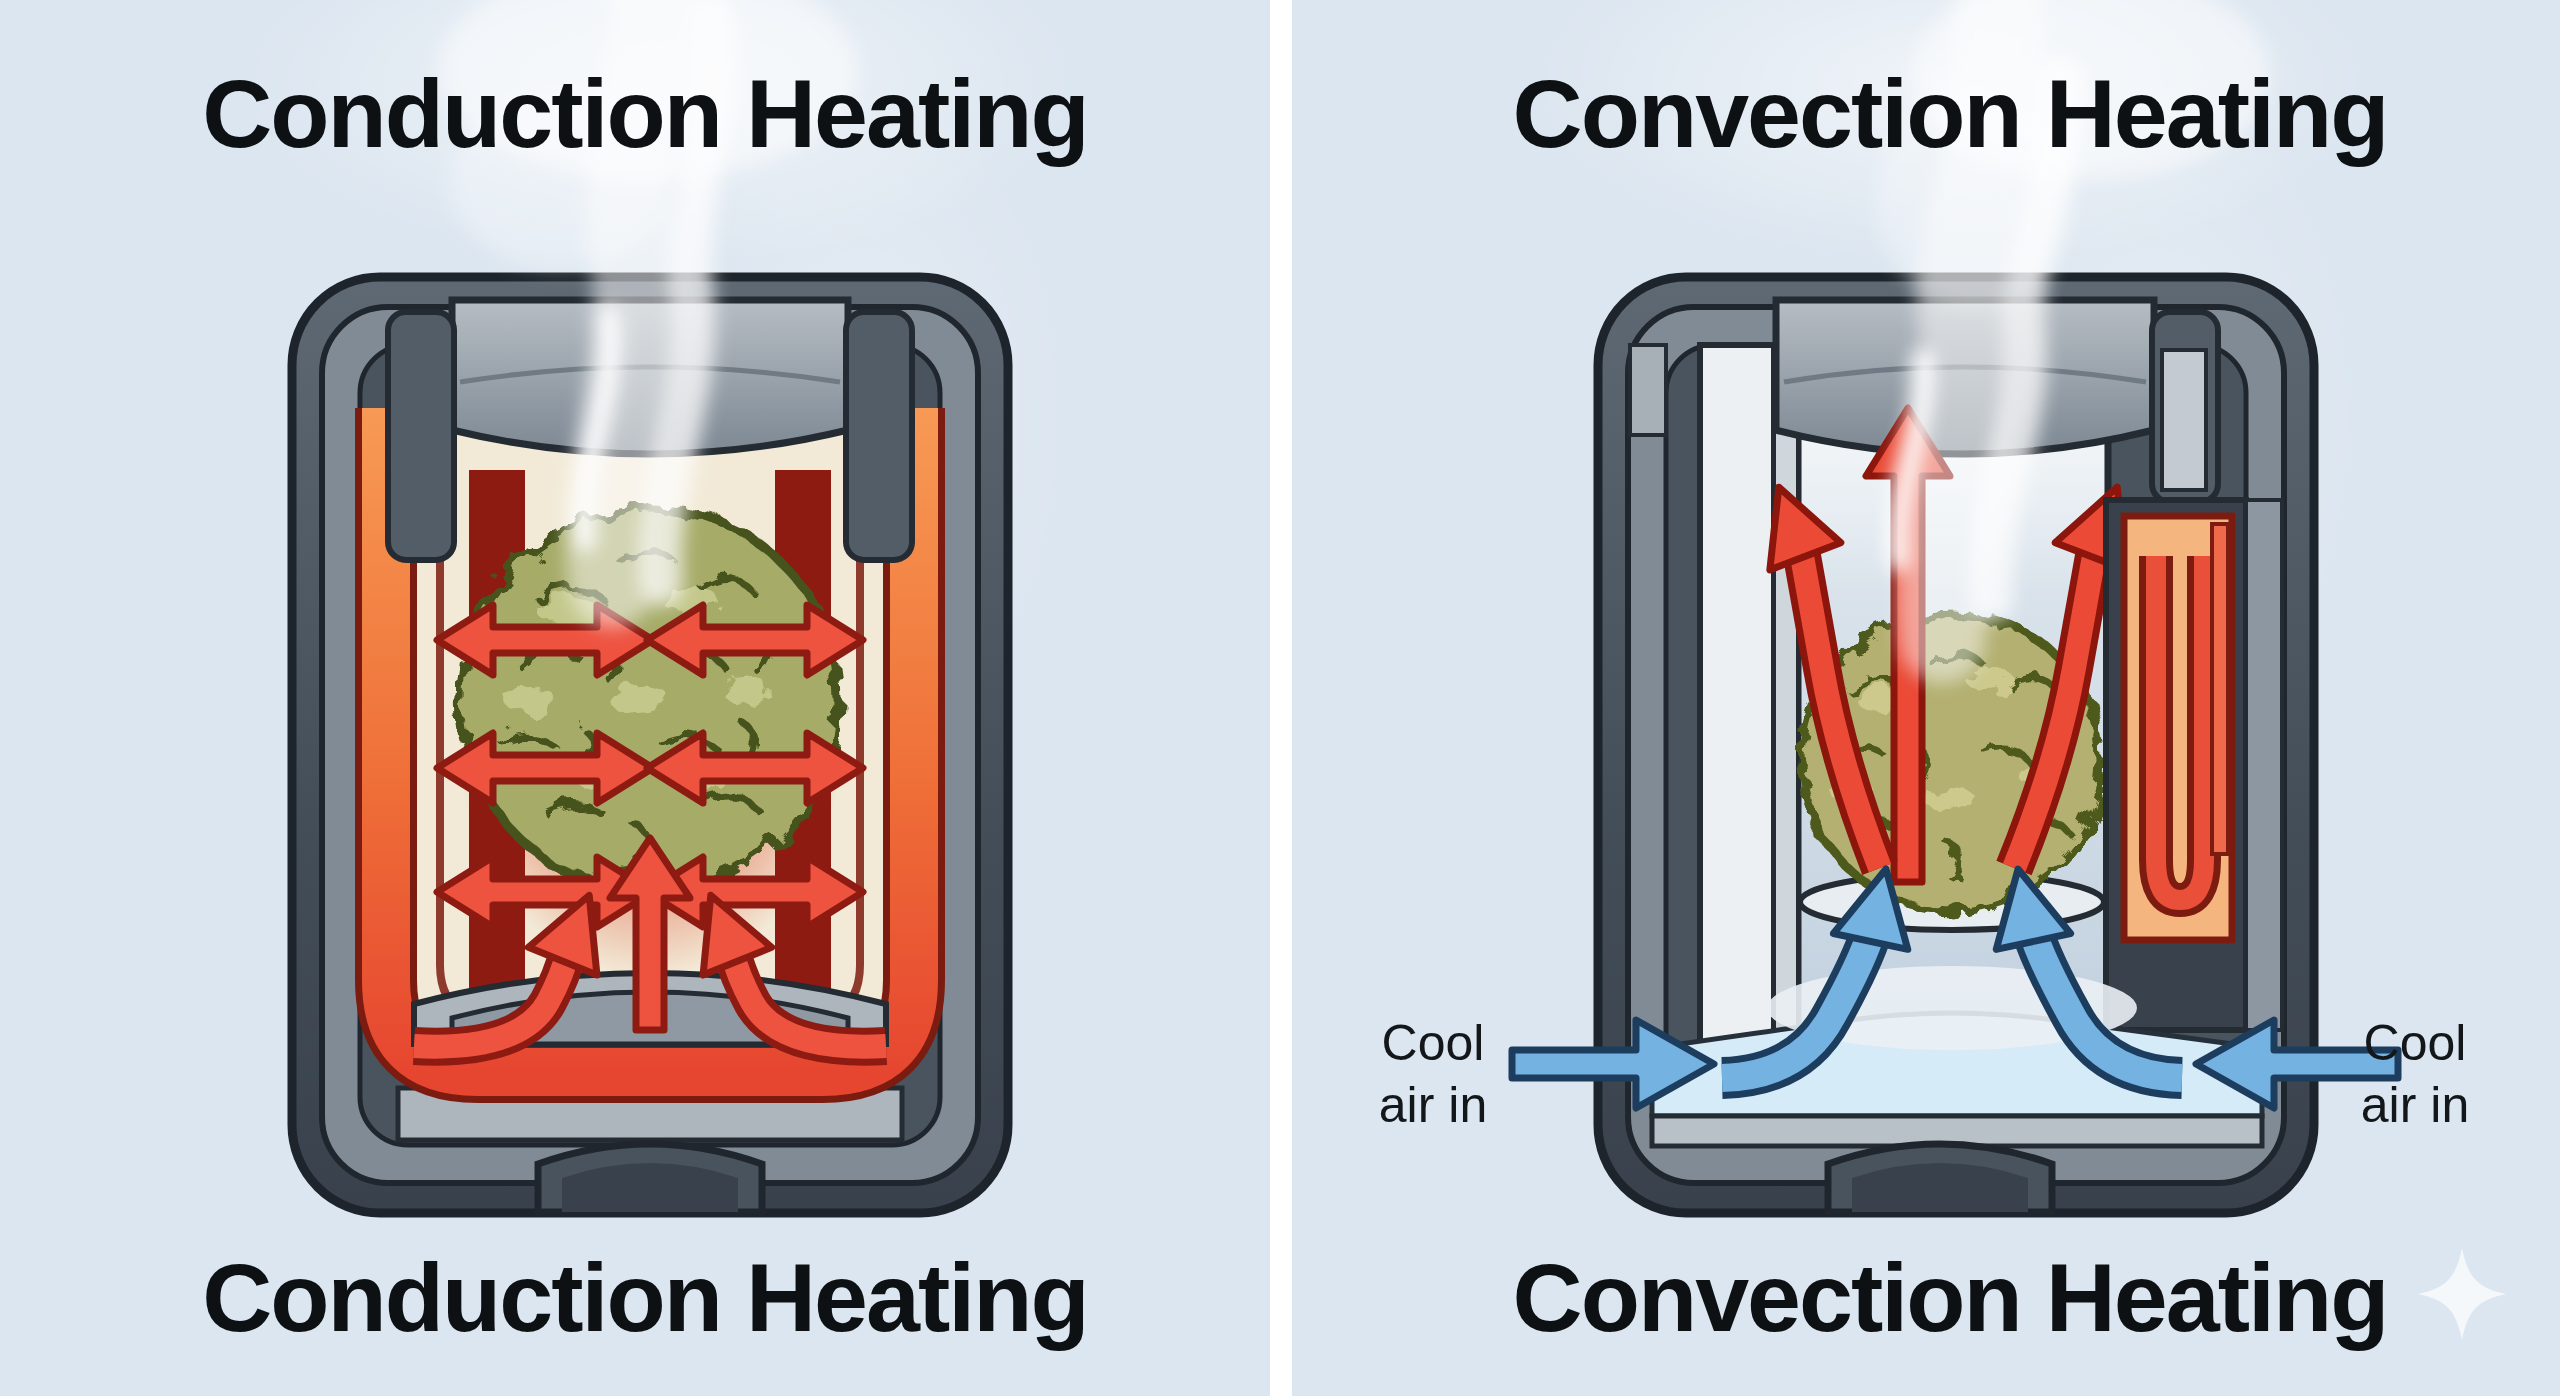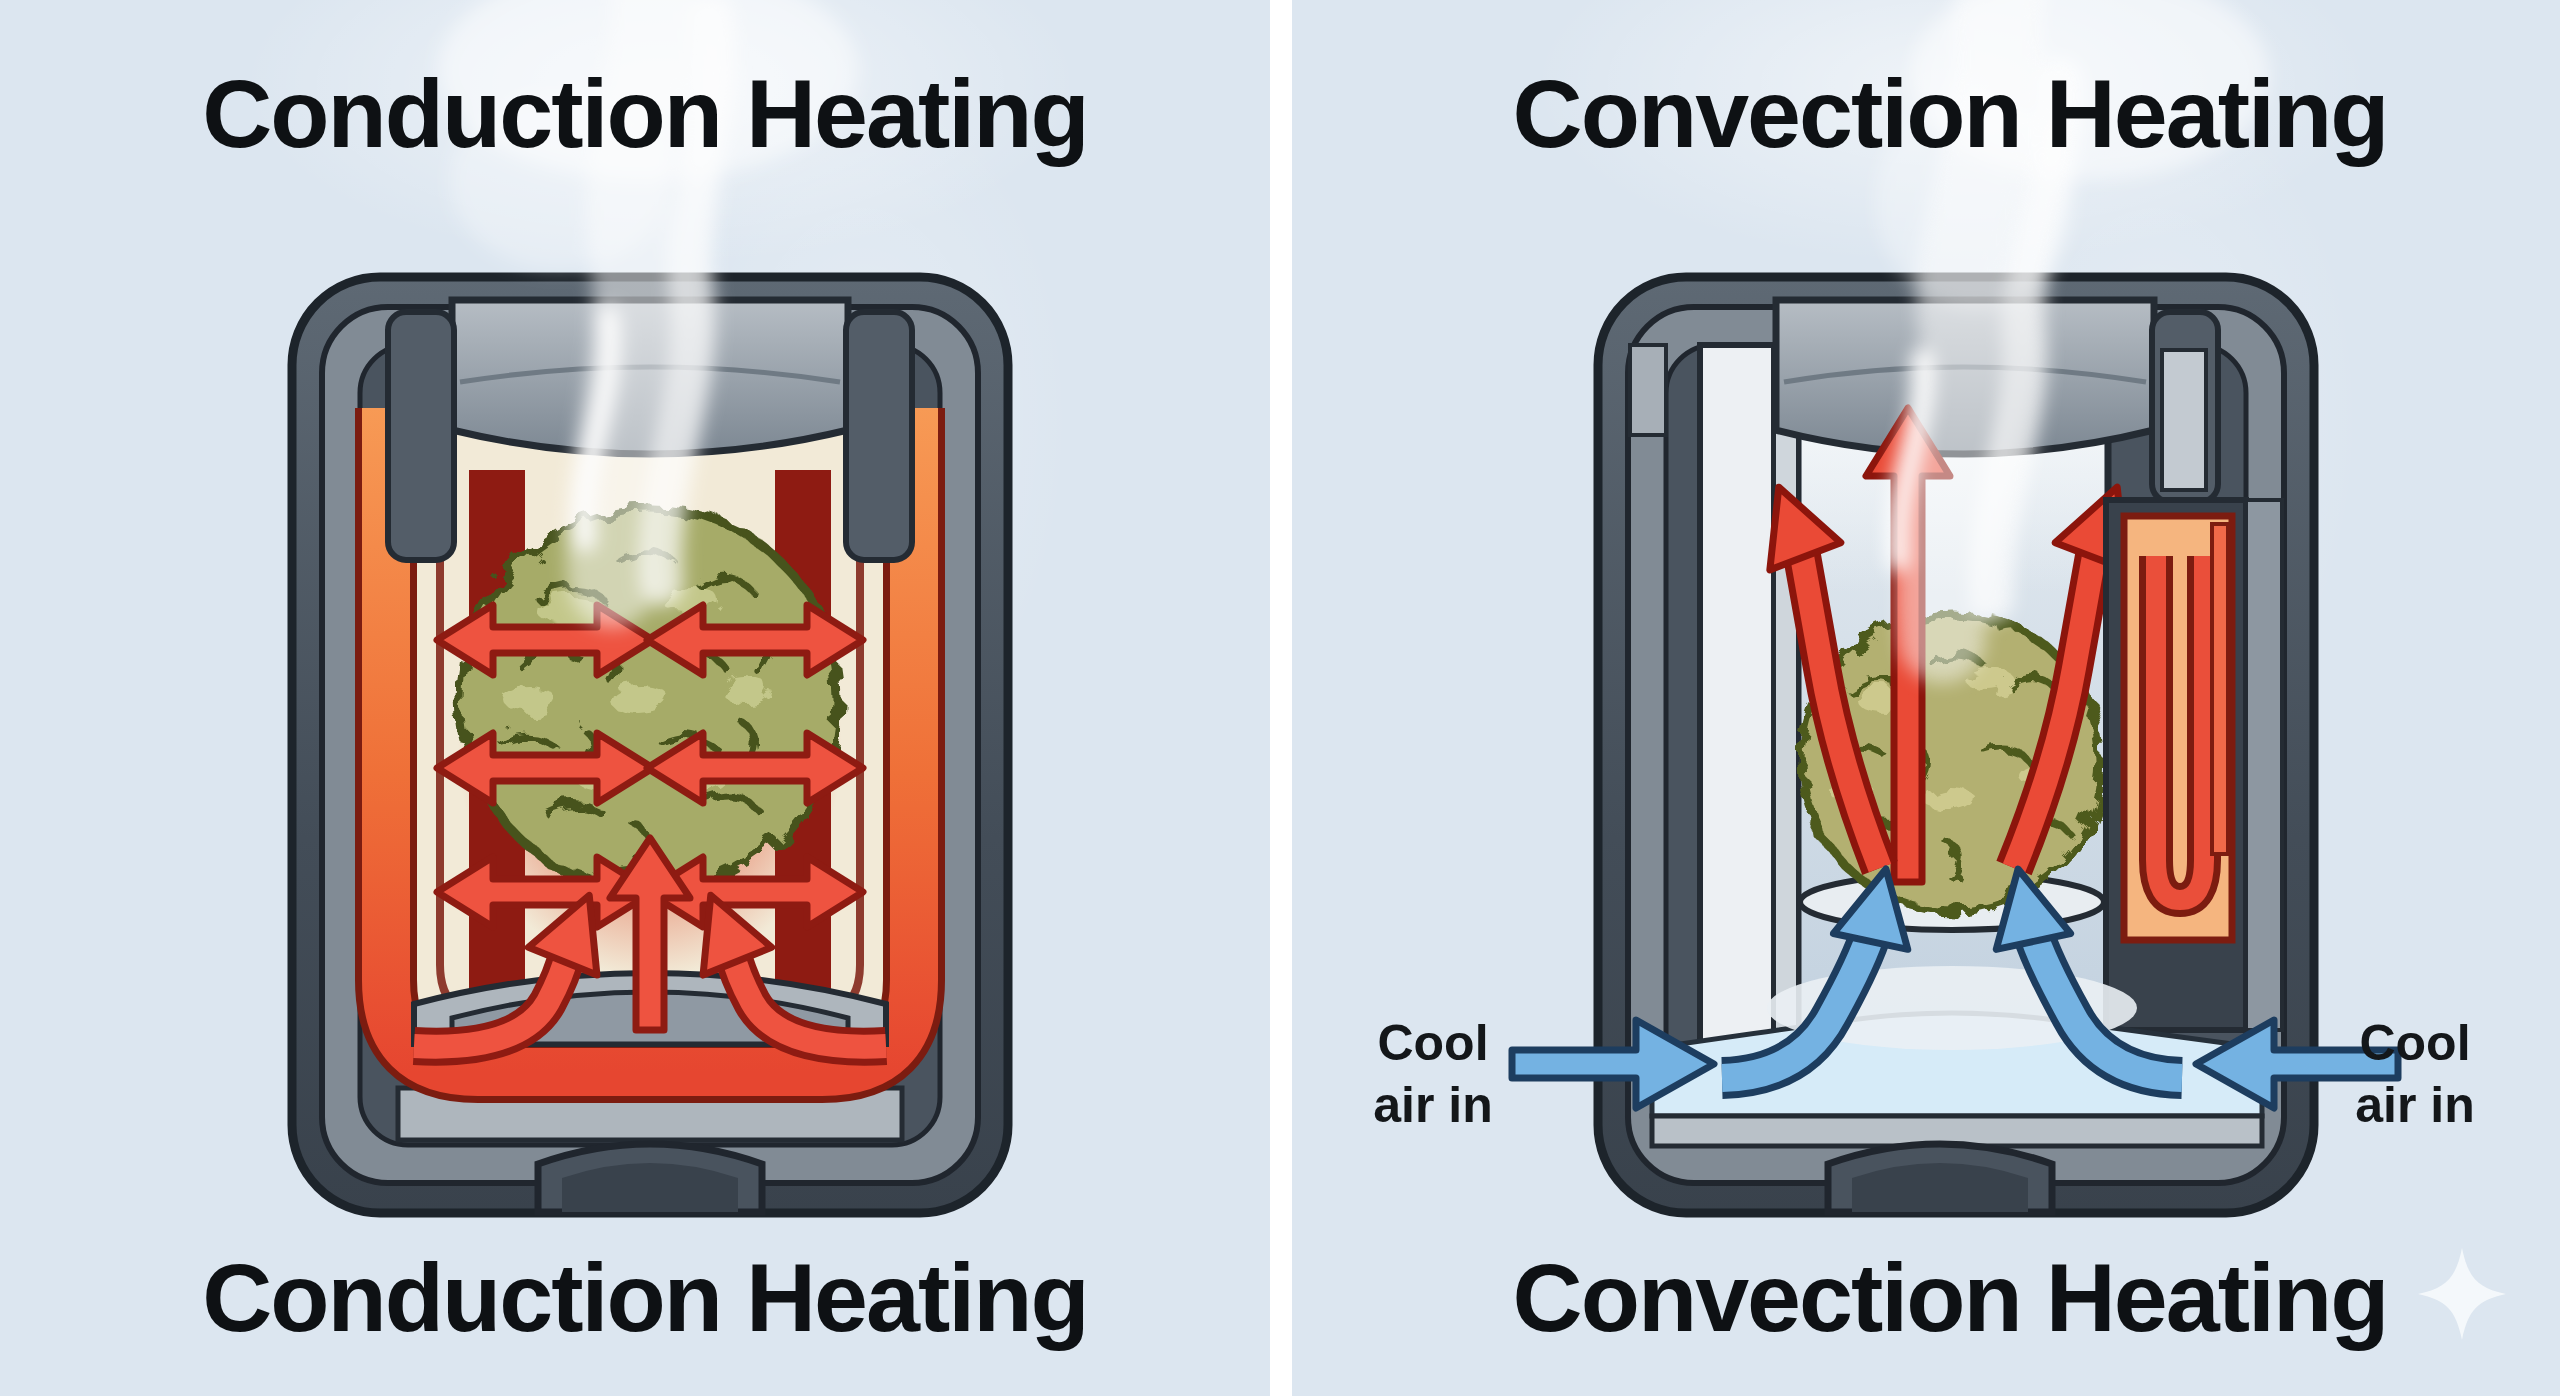--- a/index.html
+++ b/index.html
@@ -14,21 +14,21 @@
   .bg-right{left:1292px;width:1268px;}
   .divider{position:absolute;top:0;left:1270px;width:22px;height:1396px;background:#ffffff;}
   svg#art{position:absolute;left:0;top:0;}
   .title{position:absolute;width:1000px;text-align:center;color:#0e1114;
          font-weight:700;font-size:97px;letter-spacing:-2px;white-space:nowrap;}
   .t-tl{left:145px;top:58px;}
   .t-bl{left:145px;top:1242px;}
   .t-tr{left:1450px;top:58px;}
   .t-br{left:1450px;top:1242px;}
   .cool-label{position:absolute;width:262px;text-align:center;color:#14171a;
-              font-weight:700;font-size:50px;line-height:62px;}
+              font-weight:400;font-size:50px;line-height:62px;}
   .cool-left{left:1302px;top:1012px;}
   .cool-right{left:2284px;top:1012px;}
   .cool-label span{display:block;}
 </style>
 </head>
 <body>
 
 <div id="page">
   <div class="bg bg-left"></div>
   <div class="divider"></div>

